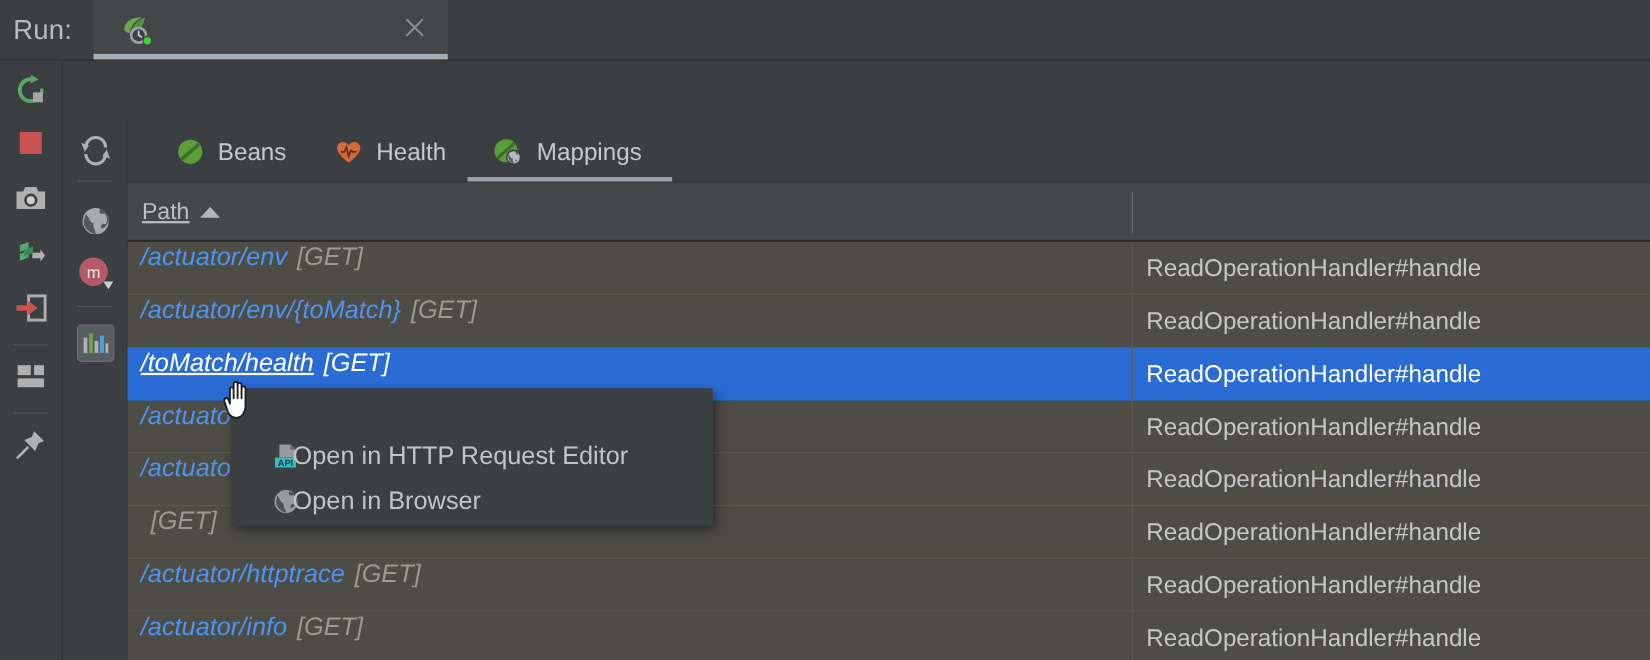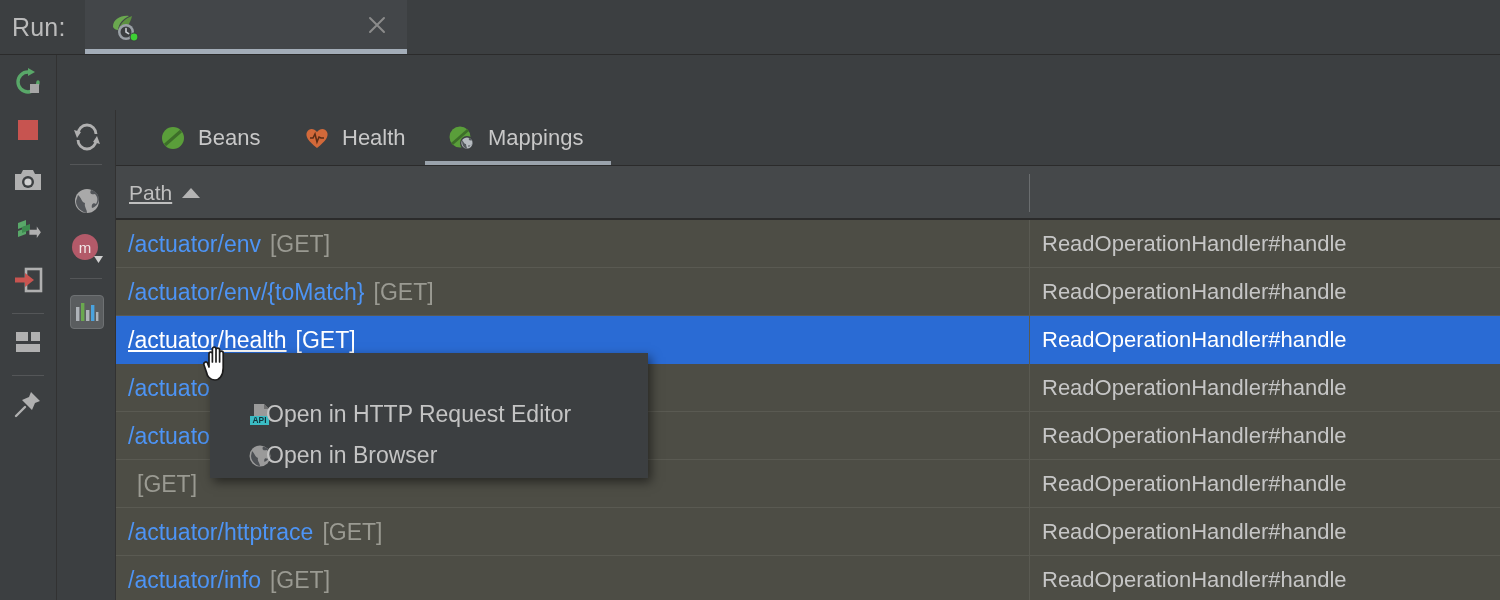--- a/index.html
+++ b/index.html
@@ -106,21 +106,21 @@
   }
 
   .tbody { position: absolute; left: 0; top: 54px; width: 1384px; height: 380px; }
   .row {
     position: absolute; left: 0; width: 1384px; height: 48px;
     border-bottom: 1px solid #5a5a52;
   }
   .row.sel { background: #2a6bd4; border-bottom-color: #2a6bd4; }
   .cell-path {
     position: absolute; left: 12px; top: 0; height: 48px;
-    display: flex; align-items: center; white-space: nowrap;
+    display: flex; align-items: flex-start; white-space: nowrap; font-style: italic;
   }
   .cell-method {
     position: absolute; left: 926px; top: 0; height: 48px;
     display: flex; align-items: center; white-space: nowrap;
     font-size: 22px; color: #c6c6c6;
   }
   .row.sel .cell-method { color: #ffffff; }
   .p-path { font-size: 23px; color: #4d94f5; }
   .p-verb { font-size: 23px; color: #9a9a92; margin-left: 9px; }
   .row.sel .p-path { color: #ffffff; text-decoration: underline; }
@@ -333,21 +333,21 @@
       <div class="row" style="top:48px">
         <div class="cell-path">
           <span class="p-path">/actuator/env/{toMatch}</span>
           <span class="p-verb">[GET]</span>
         </div>
         <div class="cell-method">ReadOperationHandler#handle</div>
       </div>
 
       <div class="row sel" style="top:96px">
         <div class="cell-path">
-          <span class="p-path">/actuator/health</span>
+          <span class="p-path">/toMatch/health</span>
           <span class="p-verb">[GET]</span>
         </div>
         <div class="cell-method">ReadOperationHandler#handle</div>
       </div>
 
       <div class="row" style="top:144px">
         <div class="cell-path">
           <span class="p-path">/actuator/health/{*path}</span>
           <span class="p-verb">[GET]</span>
         </div>

